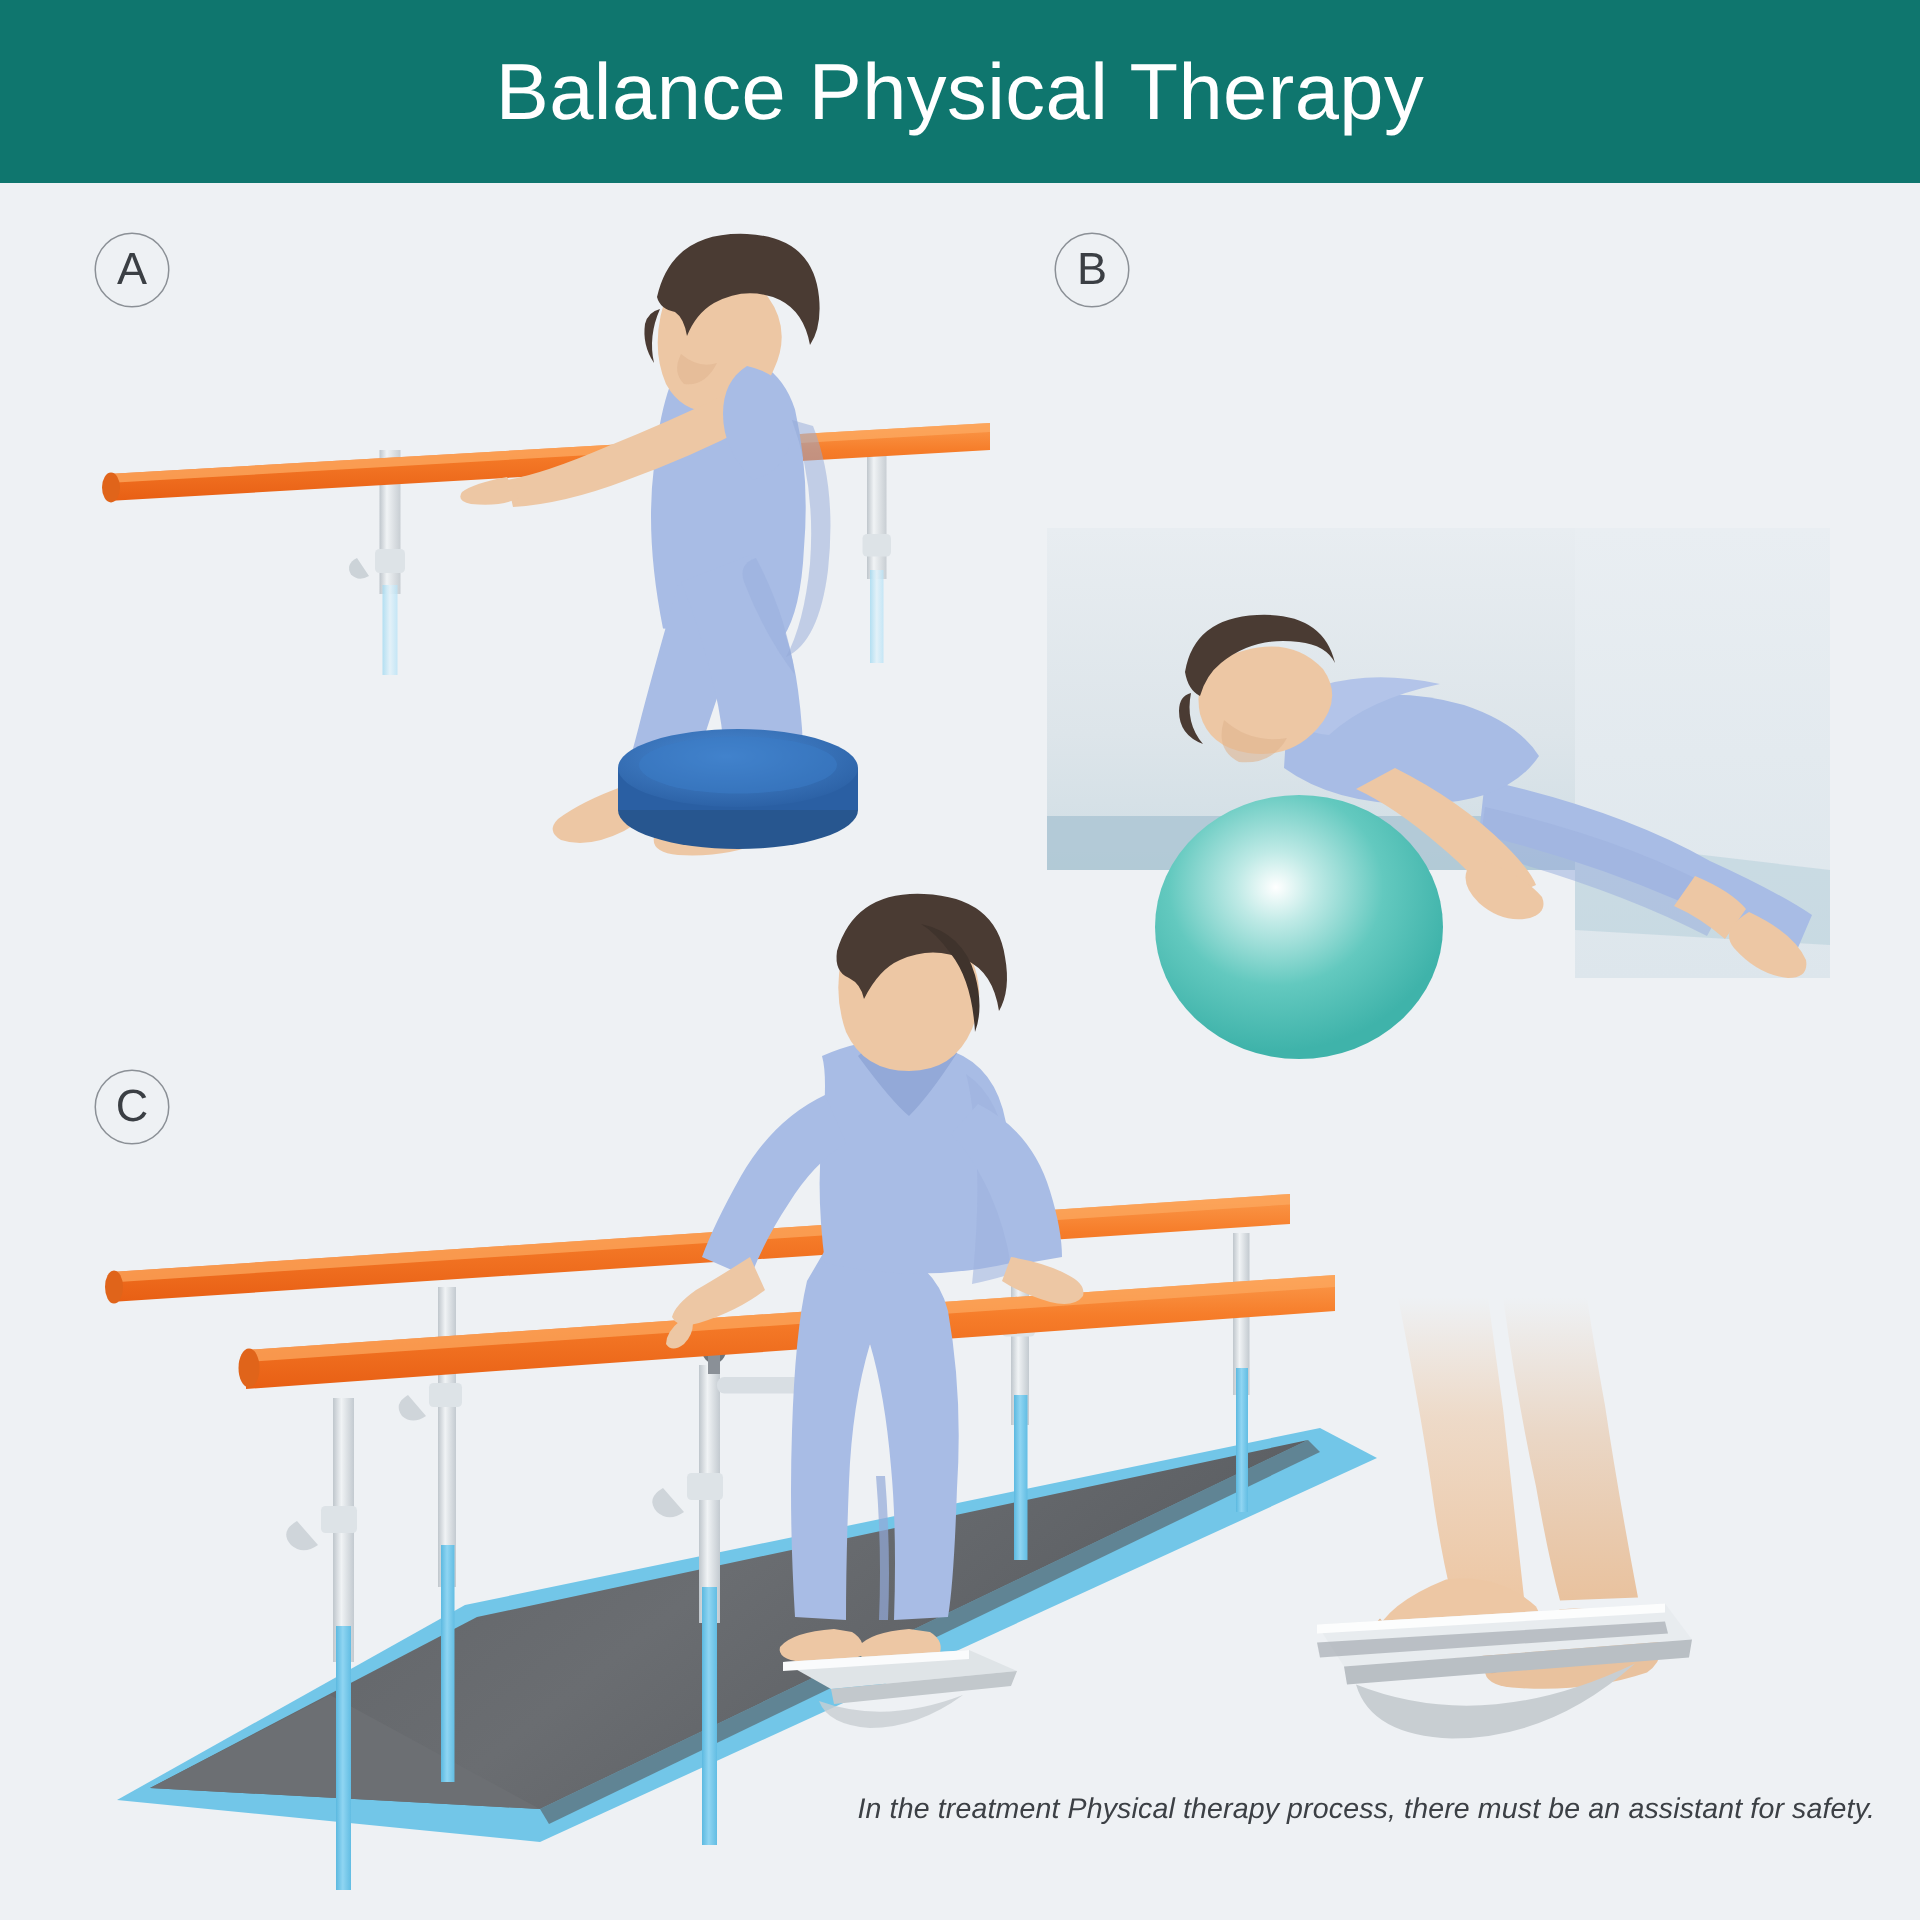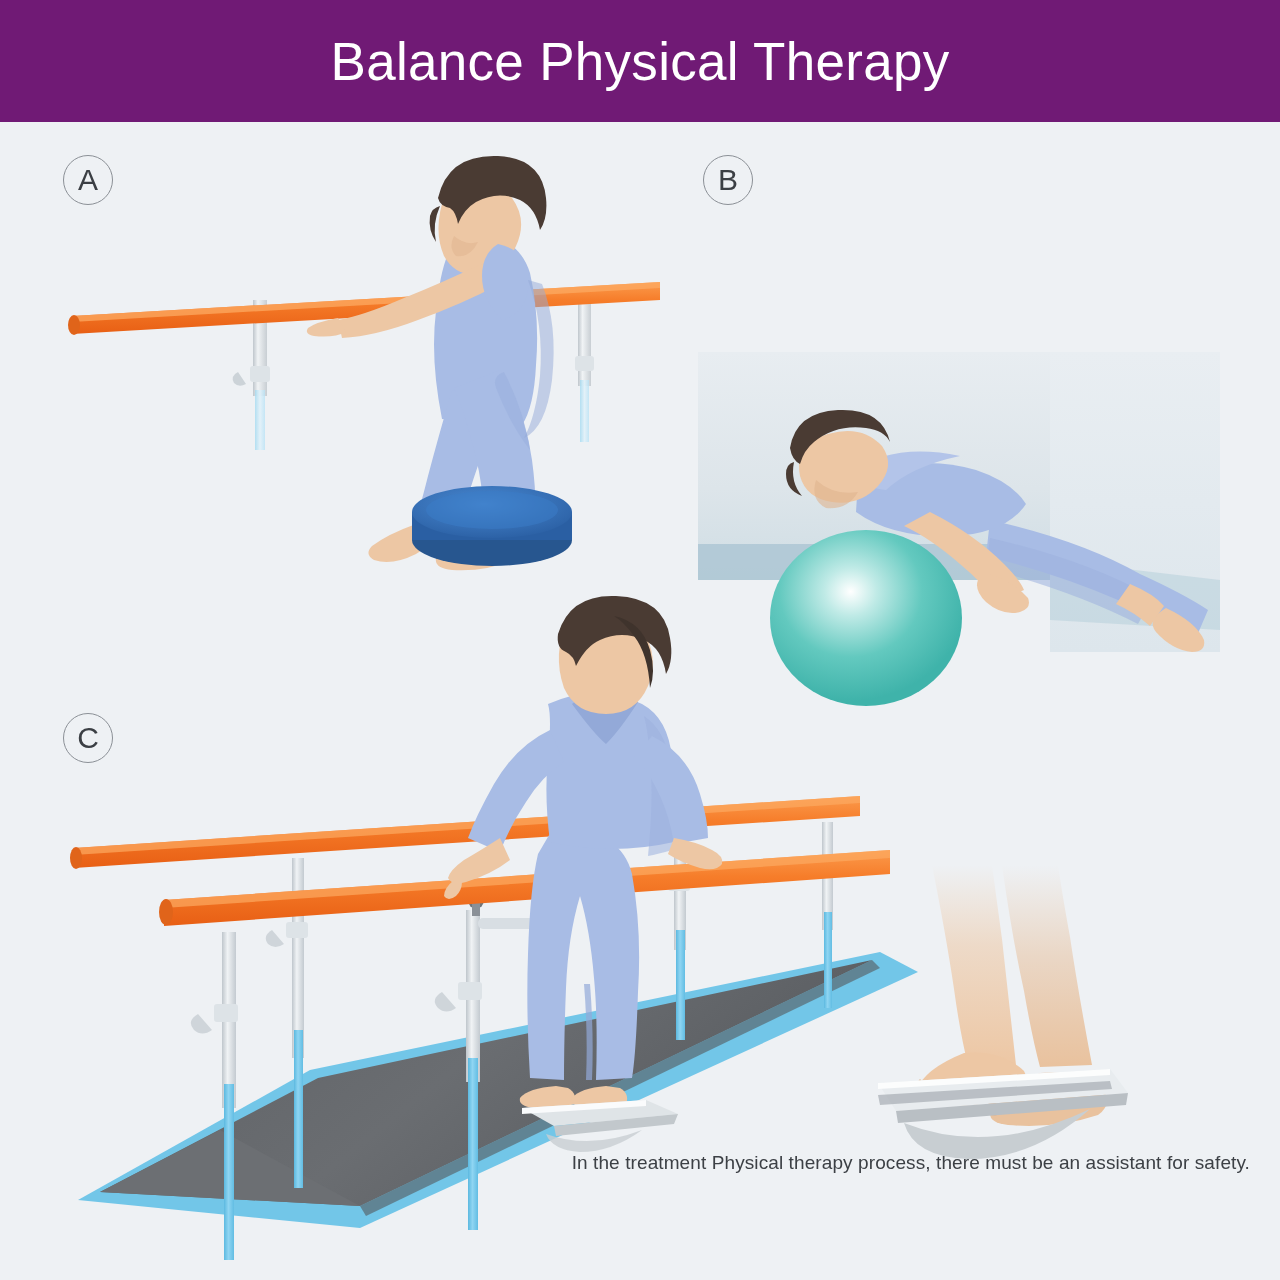--- a/index.html
+++ b/index.html
@@ -7,21 +7,21 @@
     width:1280px;height:1280px;
     background:#eef1f4;
     font-family:"Liberation Sans", sans-serif;
     overflow:hidden;
   }
   .page{position:relative;width:1280px;height:1280px;background:#eef1f4;}
 
   
   .header{
     position:absolute;left:0;top:0;width:1280px;height:122px;
-    background:#701a75;
+    background:#0f766e;
   }
   .header-title{
     position:absolute;left:0;top:0;width:1280px;height:122px;
     display:flex;align-items:center;justify-content:center;
     color:#ffffff;font-size:53px;font-weight:400;letter-spacing:.3px;
     line-height:1;
   }
 
   
   .panel-label{
@@ -29,23 +29,23 @@
     border:1.6px solid #8b9096;background:transparent;
     display:flex;align-items:center;justify-content:center;
     color:#3b3f44;font-size:30px;line-height:1;
   }
   #label-a{left:63px;top:155px;}
   #label-b{left:703px;top:155px;}
   #label-c{left:63px;top:713px;}
 
   
   .caption{
-    position:absolute;left:0;top:1152px;width:1250px;
+    position:absolute;left:0;top:1196px;width:1250px;
     text-align:right;
-    font-size:19px;color:#3c4045;letter-spacing:.1px;
+    font-style:italic;font-size:19px;color:#3c4045;letter-spacing:.1px;
   }
 
   
   .art{position:absolute;}
   svg{display:block;overflow:visible;}
 </style>
 </head>
 <body>
 
 <div class="page">

